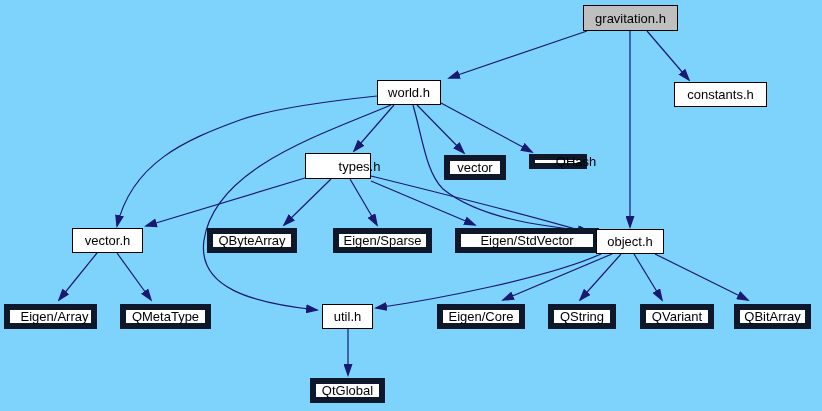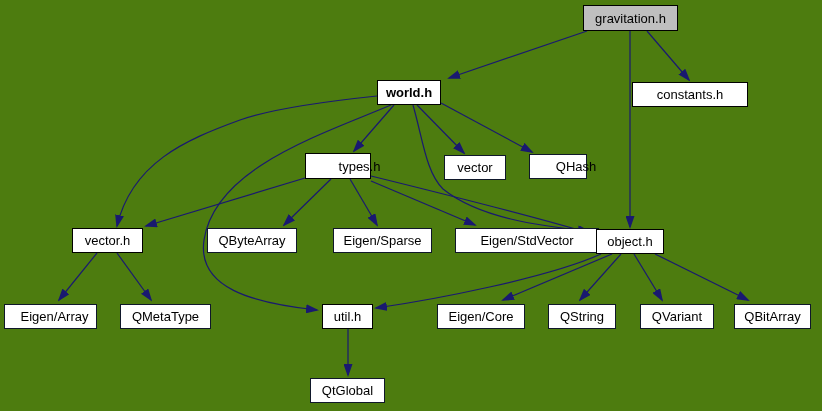--- a/index.html
+++ b/index.html
@@ -5,21 +5,21 @@
   html, body {
     margin: 0;
     padding: 0;
     background: #ffffff;
     font-family: "Liberation Sans", sans-serif;
   }
   #canvas {
     position: relative;
     width: 822px;
     height: 411px;
-    background: #4d7c0f;
+    background: #7dd3fc;
     overflow: hidden;
   }
   #edge-layer {
     position: absolute;
     left: 0;
     top: 0;
     width: 822px;
     height: 411px;
   }
   .node {
@@ -37,21 +37,21 @@
   }
   .node.internal {
     border: 1.2px solid #000000;
     cursor: pointer;
   }
   .node.root {
     border: 1.4px solid #000000;
     background: #bfbfbf;
   }
   .node.external {
-    border: 1px solid #0f172a;
+    border: 6px solid #0f172a;
   }
   .edge {
     fill: none;
     stroke: #191970;
     stroke-width: 1.2px;
   }
 </style>
 </head>
 <body>
 
@@ -84,33 +84,33 @@
         <path d="M621,254 L580,300" class="edge" stroke="#191970" marker-end="url(#arrowhead)"></path>
         <path d="M634,254 L662,300" class="edge" stroke="#191970" marker-end="url(#arrowhead)"></path>
         <path d="M655,254 L748,300" class="edge" stroke="#191970" marker-end="url(#arrowhead)"></path>
         <path d="M348,329 L348,375" class="edge" stroke="#191970" marker-end="url(#arrowhead)"></path>
       </g>
   </svg>
   <div id="nodes">
       <div class="node root" style="left: 583px; top: 5px; width: 95px; height: 26px;">
         <span>gravitation.h</span>
       </div>
-      <div class="node internal" style="left: 377px; top: 80px; width: 64px; height: 25px; font-weight: bold;">
+      <div class="node internal" style="left: 377px; top: 80px; width: 64px; height: 25px;">
         <span>world.h</span>
       </div>
-      <div class="node internal" style="left: 632px; top: 82px; width: 116px; height: 25px;">
+      <div class="node internal" style="left: 674px; top: 82px; width: 93px; height: 25px;">
         <span>constants.h</span>
       </div>
       <div class="node internal" style="left: 305px; top: 153px; width: 66px; height: 26px; padding-left: 43px;">
         <span>types.h</span>
       </div>
       <div class="node external" style="left: 444px; top: 155px; width: 62px; height: 25px;">
         <span>vector</span>
       </div>
-      <div class="node external" style="left: 529px; top: 154px; width: 58px; height: 25px; padding-left: 36px;">
+      <div class="node external" style="left: 529px; top: 154px; width: 58px; height: 15px; padding-left: 36px;">
         <span>QHash</span>
       </div>
       <div class="node internal" style="left: 72px; top: 228px; width: 71px; height: 25px;">
         <span>vector.h</span>
       </div>
       <div class="node external" style="left: 207px; top: 228px; width: 90px; height: 25px;">
         <span>QByteArray</span>
       </div>
       <div class="node external" style="left: 333px; top: 228px; width: 99px; height: 25px;">
         <span>Eigen/Sparse</span>

